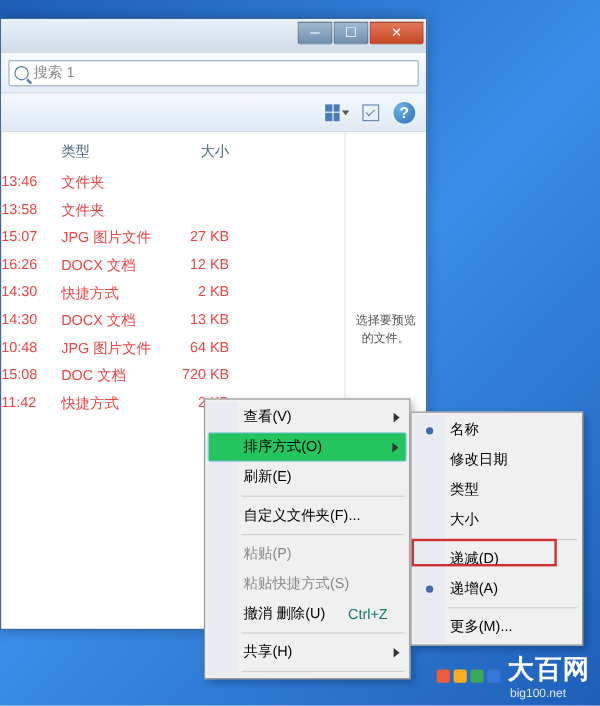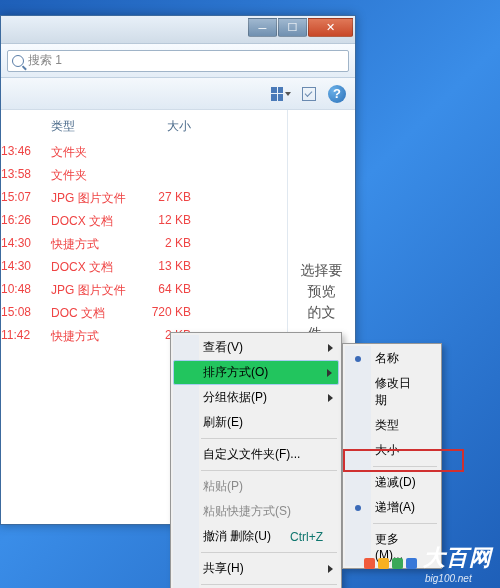--- a/index.html
+++ b/index.html
@@ -126,33 +126,33 @@
       display: flex;
       padding: 3px 0;
       color: #ef4444;
     }
     .preview-pane {
       width: 68px;
       border-left: 1px solid #e0e8f0;
       padding: 150px 6px 0 6px;
       text-align: center;
       color: #555;
-      font-size: 14px;
+      font-size: 10px;
       line-height: 1.5;
     }
     .context-menu {
       position: absolute;
       background: #f0f0f0;
       border: 1px solid #979797;
       box-shadow: 3px 3px 6px rgba(0,0,0,0.25);
       padding: 2px;
       font-size: 12px;
     }
     .cm1 { left: 170px; top: 332px; width: 172px; }
-    .cm2 { left: 342px; top: 343px; width: 100px; }
+    .cm2 { left: 342px; top: 343px; width: 144px; }
     .menu-item {
       display: flex;
       align-items: center;
       padding: 4px 20px 4px 30px;
       position: relative;
       color: #000;
       cursor: default;
     }
     .menu-item.disabled { color: #8a8a8a; }
     .menu-item.hover { background: #22c55e; border: 1px solid #a8ccf0; padding: 3px 19px 3px 29px; border-radius: 2px; }
@@ -194,21 +194,20 @@
     }
     .hb1 { left: 343px; top: 449px; width: 121px; height: 23px; }
     .logo {
       position: absolute;
       right: 8px;
       bottom: 4px;
       display: flex;
       align-items: center;
       gap: 6px;
       color: #fff;
-      font-style: italic;
     }
     .logo-dots { display:flex; gap:3px; }
     .logo-dots span { width:11px;height:11px;border-radius:2px; }
     .d1{background:#f05a3c;} .d2{background:#f8b020;} .d3{background:#3aa858;} .d4{background:#3878d8;}
     .logo-text { font-size:22px; font-weight:bold; letter-spacing:1px; }
     .logo-sub { font-size:10px; opacity:0.85; padding-left:2px; }
   </style>
 </head>
 <body>
 
@@ -305,24 +304,20 @@
   <div class="menu-iconstrip"></div>
   <div class="menu-item">
       <span>查看(V)</span>
       <span class="arrow"></span>
     </div>
   <div class="menu-item hover">
       <span>排序方式(O)</span>
       <span class="arrow"></span>
     </div>
   <div class="menu-item">
-      <span>分组依据(P)</span>
-      <span class="arrow"></span>
-    </div>
-  <div class="menu-item">
       <span>刷新(E)</span>
     </div>
   <div class="menu-sep"></div>
   <div class="menu-item">
       <span>自定义文件夹(F)...</span>
     </div>
   <div class="menu-sep"></div>
   <div class="menu-item disabled">
       <span>粘贴(P)</span>
     </div>

